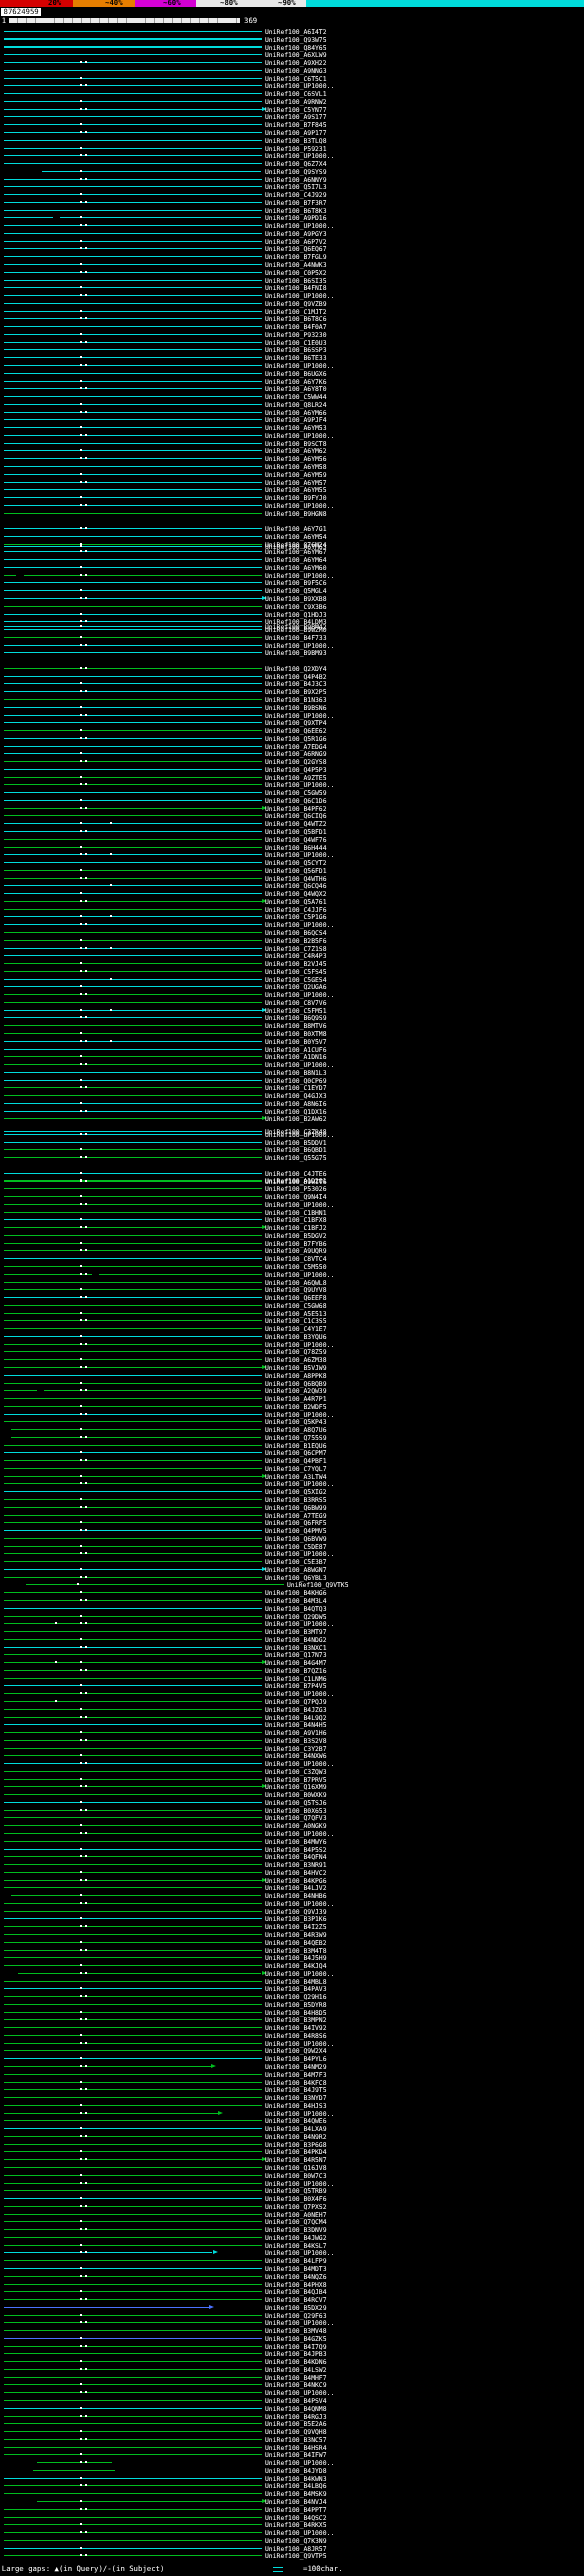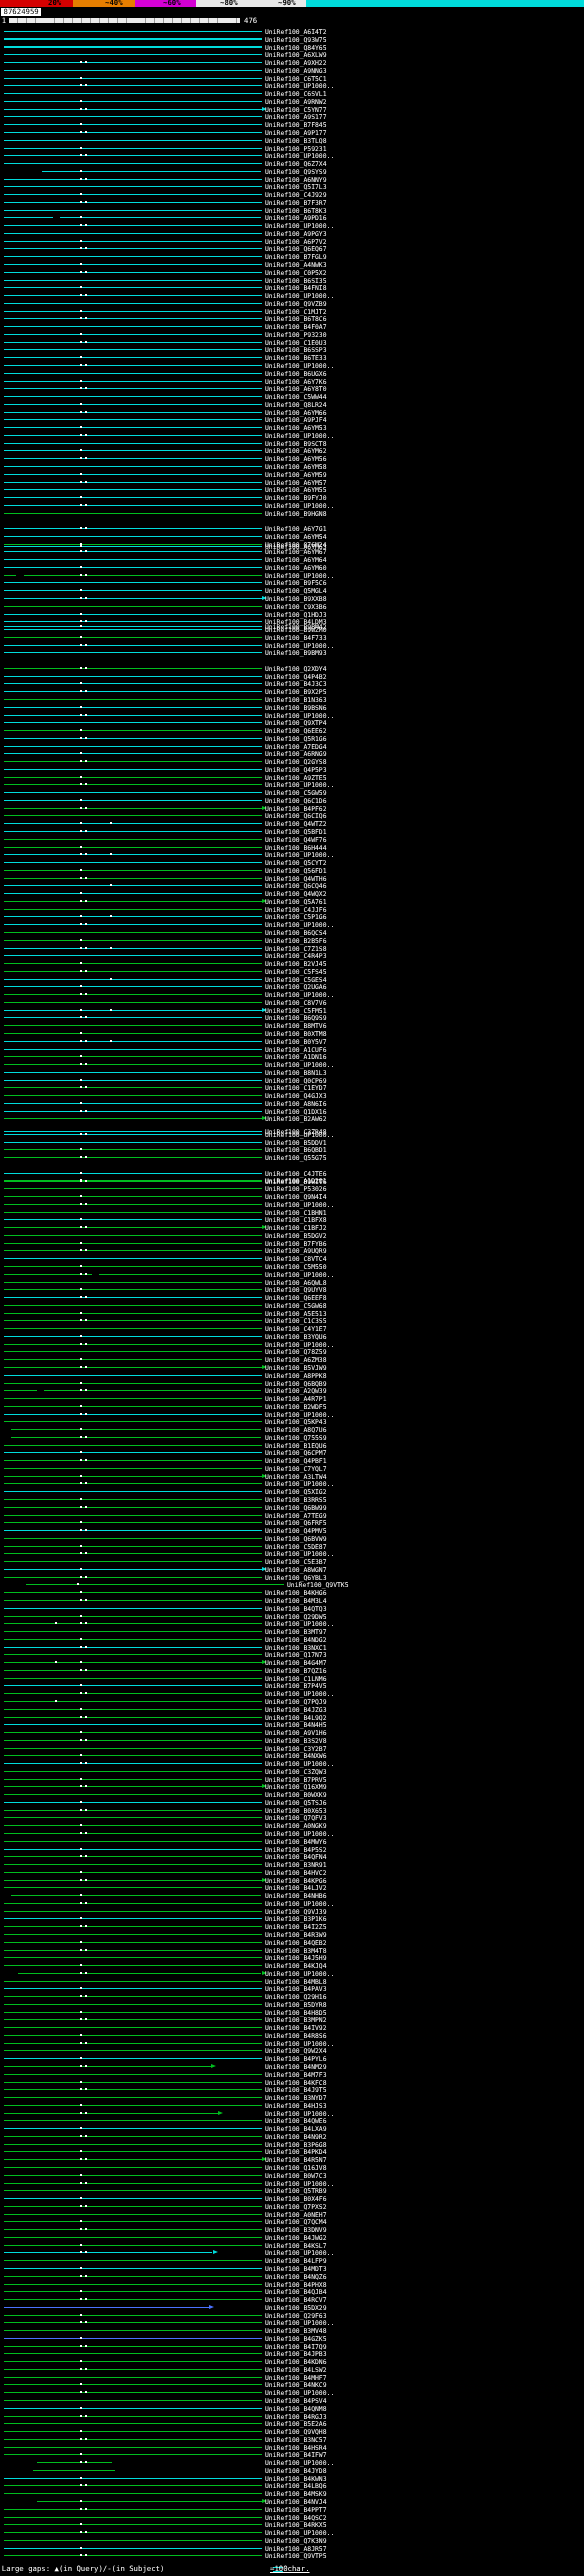--- a/index.html
+++ b/index.html
@@ -15,21 +15,21 @@
   .qend{position:absolute;top:17.4px;left:244px;font-size:7.3px;line-height:7.3px;color:#fff;}
   #rows{position:absolute;top:28px;left:0;width:585px;height:2533px;}
   .hit-row{position:absolute;left:0;width:585px;height:8.2px;}
   .bar{position:absolute;top:2.7px;height:1.8px;}
   .dot{position:absolute;top:1.8px;width:1.8px;height:2.7px;background:#fff;}
   .arrow{position:absolute;top:0.9px;width:0;height:0;border-top:2.7px solid transparent;border-bottom:2.7px solid transparent;border-left:5.5px solid #0c0;}
   .lbl{position:absolute;left:265px;top:0;font-size:6.4px;line-height:8.2px;color:#fff;white-space:pre;}
   .footer{position:absolute;top:2564px;left:0;width:585px;height:10px;font-size:7.3px;line-height:9.1px;color:#fff;}
   .footer .fleft{position:absolute;left:1.8px;top:0;}
   .footer .fsym{position:absolute;left:273px;top:2.7px;width:10px;height:3.7px;border-top:0.9px solid #00dcdc;border-bottom:0.9px solid #00dcdc;}
-  .footer .fright{position:absolute;left:270px;top:0;text-decoration:underline;}
+  .footer .fright{position:absolute;left:303px;top:0;}
 </style>
 </head>
 <body>
 
 <div class="screen">
 
   <div class="scale" id="scale">
       <span class="seg" style="width: 73px; background: rgb(212, 0, 0);"></span>
       <span class="seg" style="width: 62px; background: rgb(230, 126, 0);"></span>
       <span class="seg" style="width: 61px; background: rgb(212, 0, 212);"></span>
@@ -40,21 +40,21 @@
       <span class="slabel" style="left: 163px;">~60%</span>
       <span class="slabel" style="left: 220px;">~80%</span>
       <span class="slabel" style="left: 278px;">~90%</span>
     </div>
 
   <div class="qname">87624959</div>
 
   <div>
     <span class="qstart">1</span>
     <div class="qbar"></div>
-    <span class="qend">476</span>
+    <span class="qend">369</span>
   </div>
 
   <div id="rows">
       <div class="hit-row" style="top: 0px;">
         <span class="bar" style="left: 3.7px; width: 258px; background: rgb(0, 220, 220);"></span>
         <span class="lbl">UniRef100_A6I4T2</span>
       </div>
       <div class="hit-row" style="top: 7.8px;">
         <span class="bar" style="left: 3.7px; width: 258px; background: rgb(0, 220, 220);"></span>
         <span class="lbl">UniRef100_Q93W75</span>

